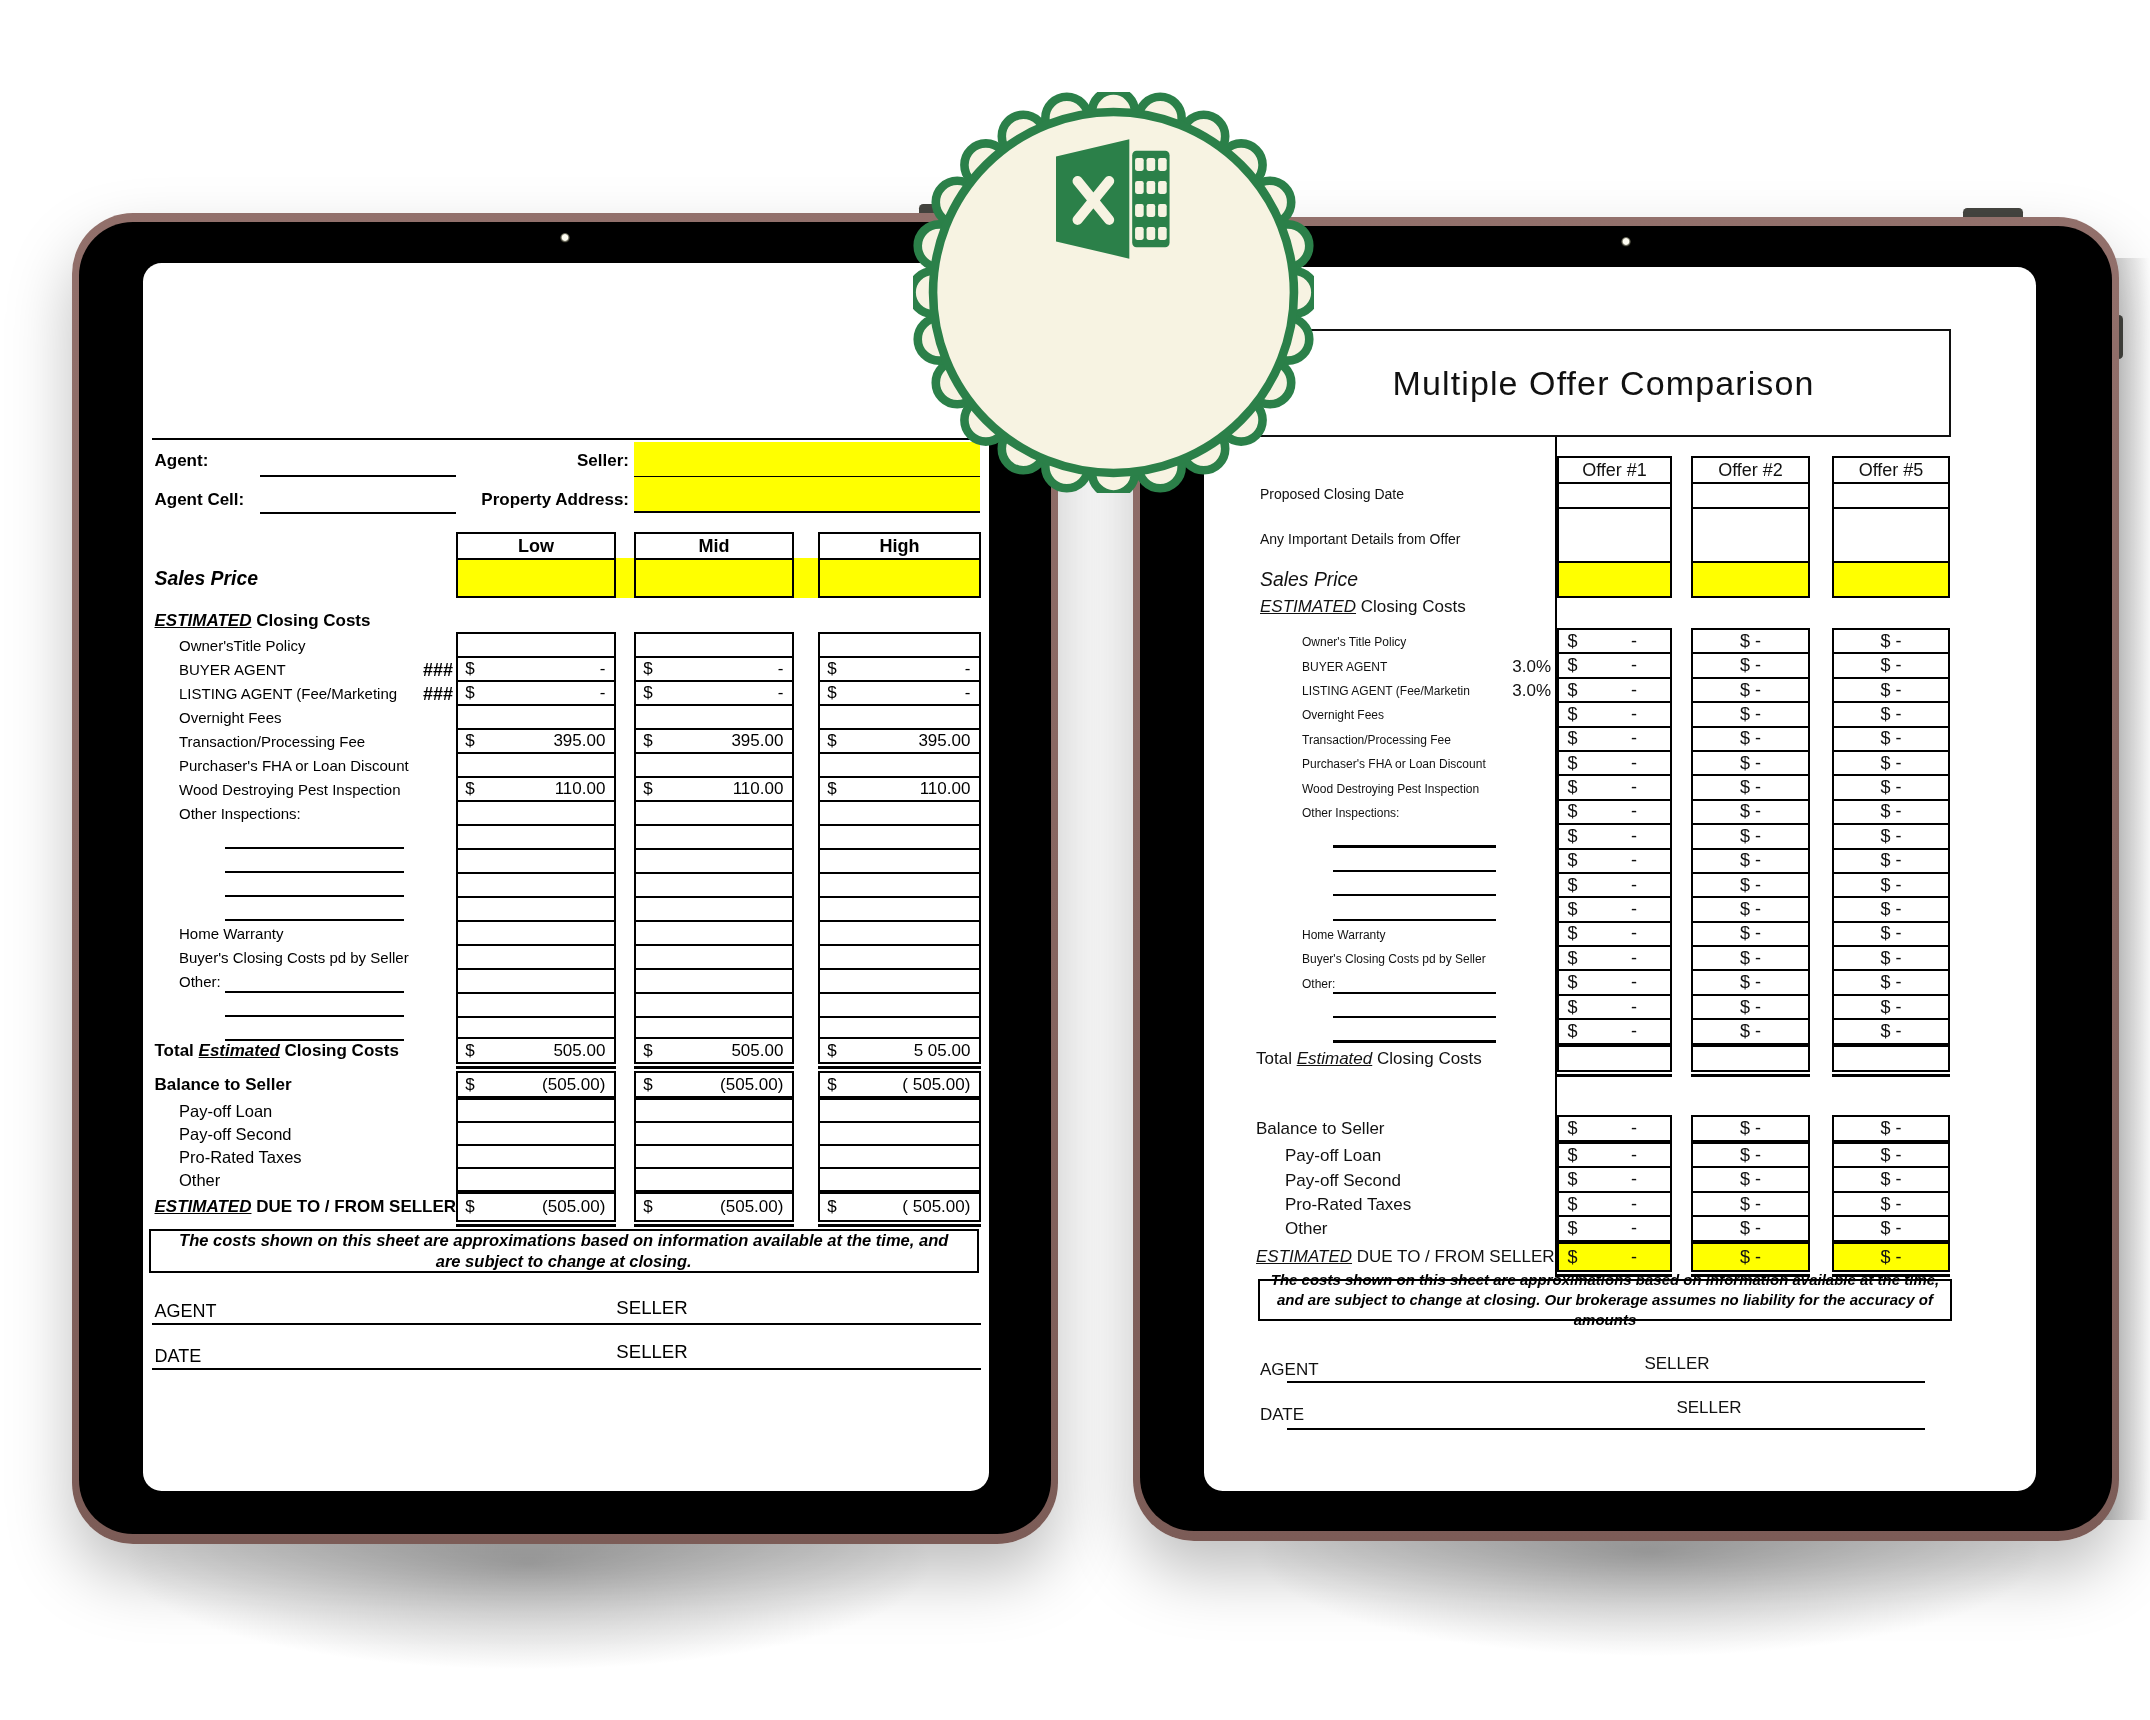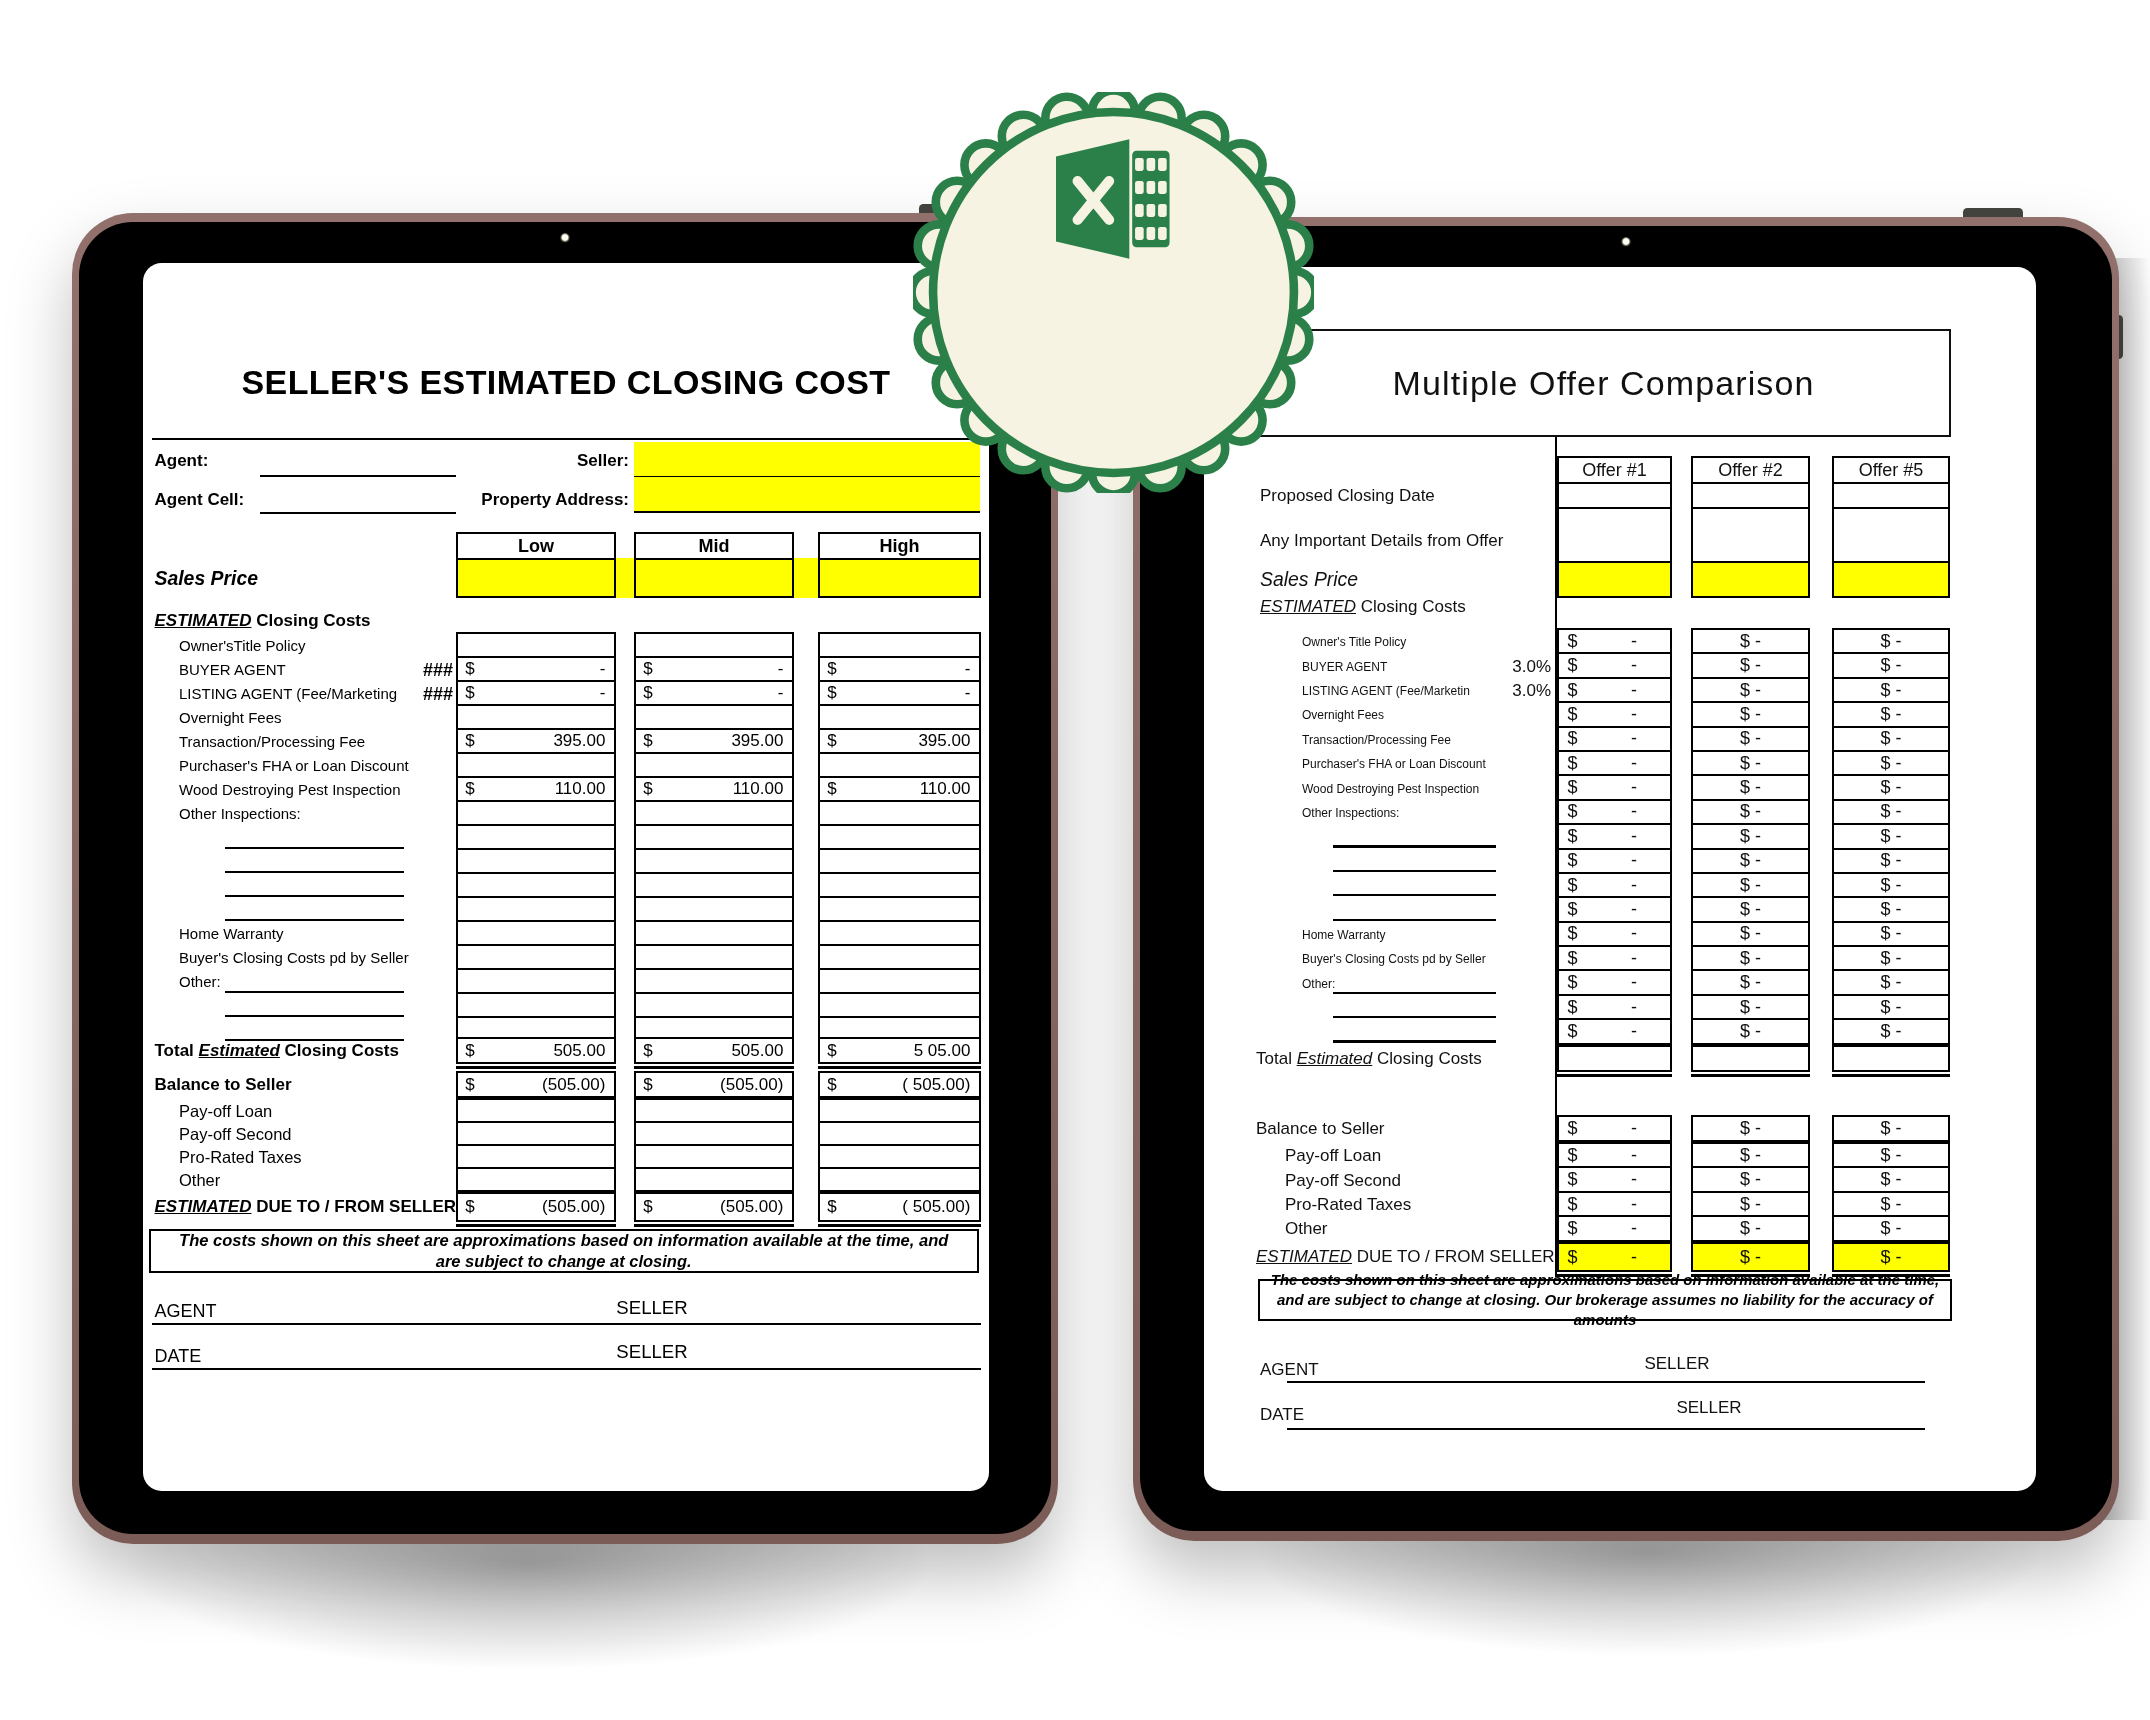--- a/index.html
+++ b/index.html
@@ -92,21 +92,21 @@
   .screen-r{left:1204px;top:267px;width:832px;height:1224px;color:#111}
   .screen-r .cellR{color:#111}
   .r-titlebox{left:52px;top:62px;width:695px;height:108px;border:2.9px solid #111;box-sizing:border-box;
               display:flex;align-items:center;justify-content:center;font-size:34px;letter-spacing:1.1px}
   .r-vline{left:351px;top:170px;width:2.2px;height:840px;background:#000}
   .r-offerhead{top:189px;height:28px;border:2.2px solid #000;box-sizing:border-box;position:absolute;background:#fff;
                display:flex;align-items:center;justify-content:center;font-size:18px}
   .r-proposed{top:215px;height:27px;border:2.2px solid #000;box-sizing:border-box;position:absolute;background:#fff}
   .r-details{top:240px;height:56px;border:2.2px solid #000;box-sizing:border-box;position:absolute;background:#fff}
   .r-sales{top:294px;height:37px;border:2.2px solid #000;box-sizing:border-box;position:absolute;background:var(--yl)}
-  .r-lbl{font-size:17px;white-space:nowrap}
+  .r-lbl{font-size:14px;white-space:nowrap}
   .r-proposed-lbl{left:56px;top:219px}
   .r-details-lbl{left:56px;top:264px}
   .r-sales-lbl{left:56px;top:301px;font-style:italic;font-size:19.4px}
   .r-est-head{left:56px;top:330px;font-size:17px}
   .r-rows{left:0;top:361px;width:100%;padding-top:2.2px}
   .rrow{position:relative;height:24.4px}
   .rrow .lbl{position:absolute;left:98px;line-height:24.4px;font-size:12px;white-space:nowrap}
   .rrow .note{position:absolute;left:272px;width:75px;text-align:right;line-height:24.4px;font-size:17px}
   .rrow .lbl-line.show{left:129px;width:163px;bottom:2.2px}
   .r-rows .cellR{top:-2.2px;height:26.5px}
@@ -155,21 +155,20 @@
     <div class="bezel"></div>
     <div class="camera" style="left:488px;top:20px"></div>
   </div>
 
   <div class="abs frame" style="left:1133px;top:217px;width:986px;height:1324px">
     <div class="bezel"></div>
     <div class="camera" style="left:488px;top:20px"></div>
   </div>
 
   <div class="abs screen screen-l">
-    <div class="abs l-title">SELLER'S ESTIMATED CLOSING COST</div>
     <div class="abs hline l-hr"></div>
 
     <div class="abs fld-lbl l-agent-lbl">Agent:</div>
     <div class="abs hline l-ul1"></div>
     <div class="abs fld-lbl l-agentcell-lbl">Agent Cell:</div>
     <div class="abs hline l-ul2"></div>
     <div class="abs fld-lbl l-seller-lbl">Seller:</div>
     <div class="abs fld-lbl l-prop-lbl">Property Address:</div>
     <div class="abs l-yel1"></div>
     <div class="abs l-yel2"></div>

